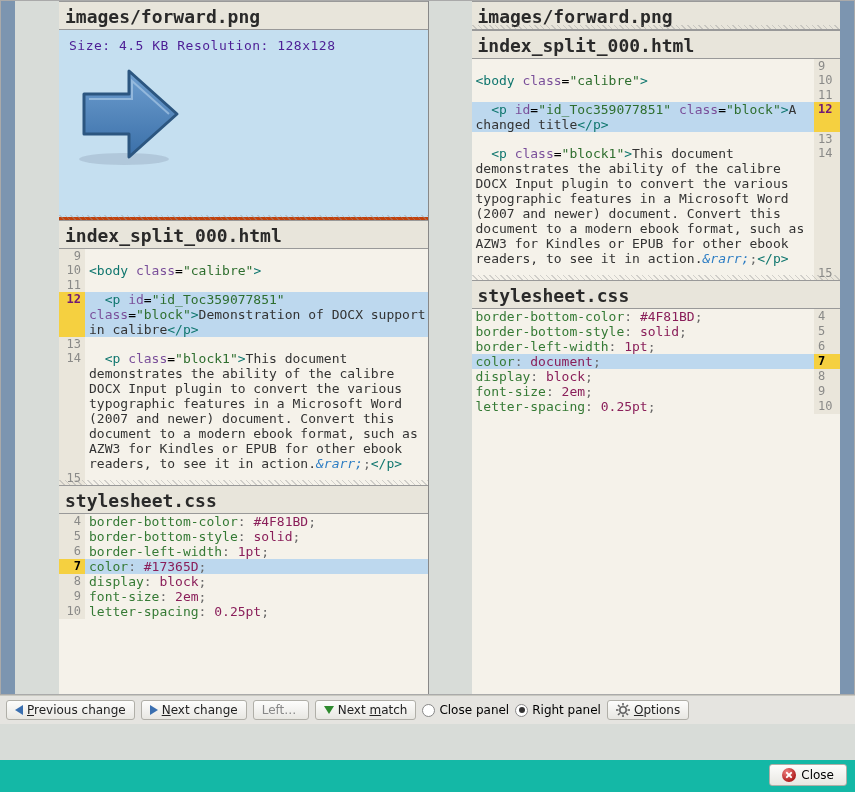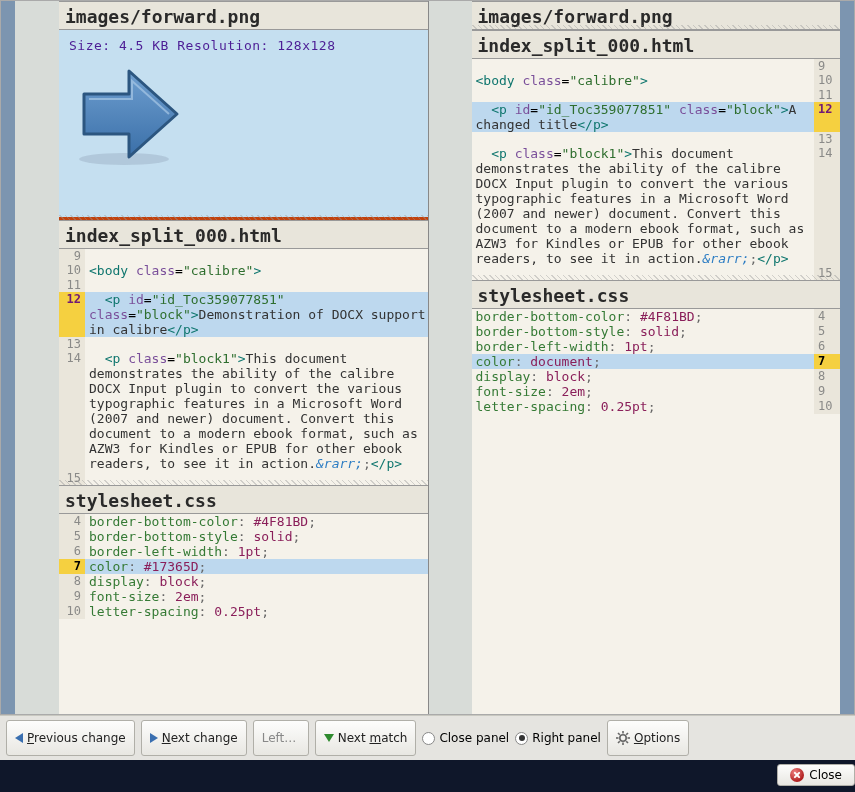--- a/index.html
+++ b/index.html
@@ -121,47 +121,48 @@
   .toolbar .btn, .toolbar .input {
     background: linear-gradient(#fdfdfc, #e8e7e2);
     border: 1px solid #b0afa8;
     border-radius: 3px;
     padding: 7px 8px;
     display: inline-flex;
     align-items: center;
     gap: 4px;
     cursor: pointer;
     color: #222;
-    height: 36px;
+    height: 20px;
   }
   .toolbar .input { width: 56px; color: #888; cursor: text; }
   .tri { width: 0; height: 0; display: inline-block; }
   .tri.left { border-top: 5px solid transparent; border-bottom: 5px solid transparent; border-right: 8px solid #3a6fb0; }
   .tri.right { border-top: 5px solid transparent; border-bottom: 5px solid transparent; border-left: 8px solid #3a6fb0; }
   .tri.down { border-left: 5px solid transparent; border-right: 5px solid transparent; border-top: 8px solid #2e8a2e; }
   .tri.up { border-left: 5px solid transparent; border-right: 5px solid transparent; border-bottom: 8px solid #2e8a2e; }
   .radio { display: inline-flex; align-items: center; gap: 4px; cursor: pointer; }
   .radio .dot {
     width: 13px; height: 13px; border-radius: 50%;
     border: 1px solid #888; background: #fff; position: relative;
   }
   .radio.selected .dot::after {
     content: ""; position: absolute; inset: 2.5px; border-radius: 50%; background: #333;
   }
   .gear-icon {
     width: 14px; height: 14px; position: relative;
   }
   .gear-icon svg { width: 14px; height: 14px; }
   .bottom-bar {
-    background: #0f172a;
-    padding: 4px 0 6px;
+    background: #14b8a6;
+    padding: 4px 8px 6px;
     display: flex;
     justify-content: flex-end;
     font-family: "DejaVu Sans", sans-serif;
     font-size: 12px;
+    margin-top: 36px;
   }
   .close-btn {
     background: linear-gradient(#fdfdfc, #e8e7e2);
     border: 1px solid #b0afa8;
     border-radius: 3px;
     padding: 3px 12px;
     display: inline-flex;
     align-items: center;
     gap: 5px;
     cursor: pointer;

